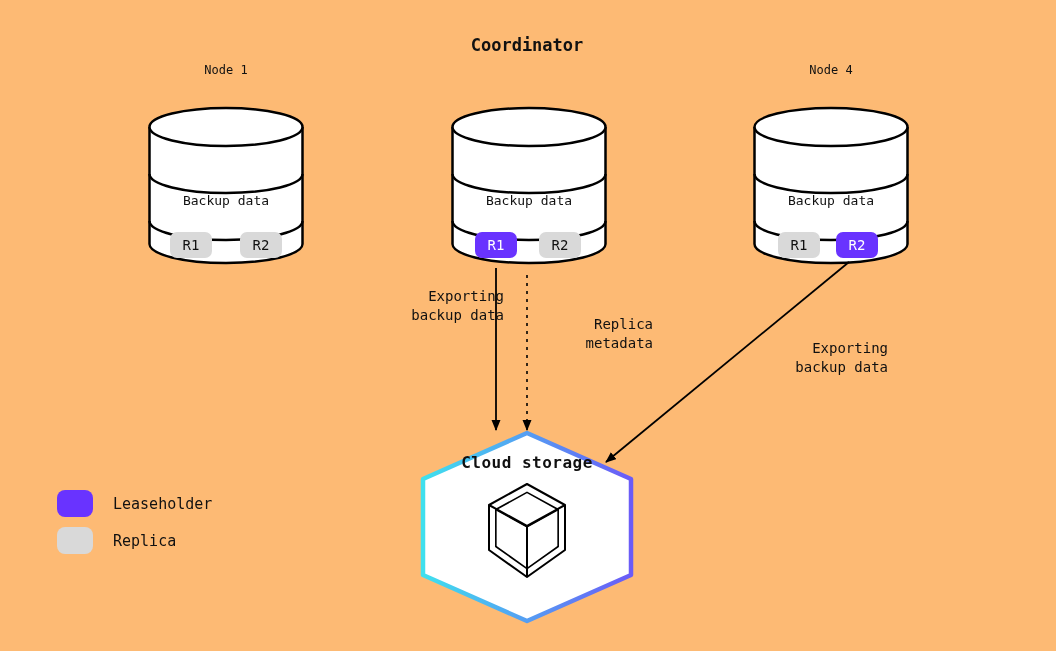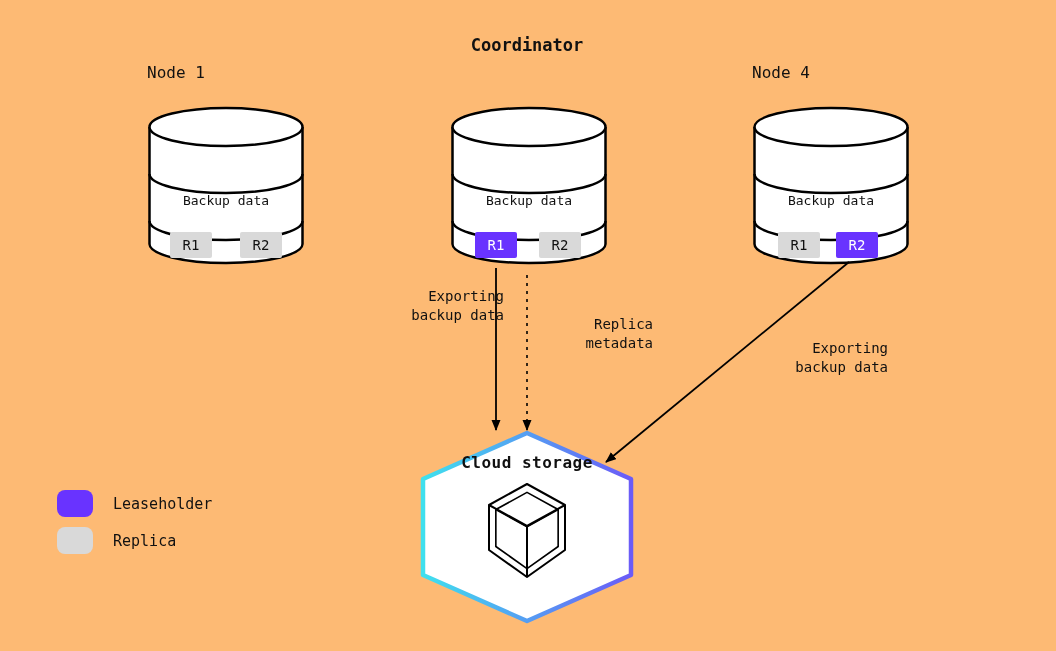--- a/index.html
+++ b/index.html
@@ -6,26 +6,26 @@
   .canvas {
     position: relative;
     width: 1056px; height: 651px;
     background: #fdba74;
     font-family: "DejaVu Sans Mono", "Liberation Mono", monospace;
     color: #111111;
     overflow: hidden;
   }
   .abs { position: absolute; }
   .title { font-weight: bold; font-size: 17px; text-align: center; }
-  .node-label { font-size: 16px; }
+  .node-label { font-size: 12px; text-align: center; }
   .storage-label { font-size: 13px; text-align: center; }
   .badge {
     position: absolute;
     width: 42px; height: 26px;
-    border-radius: 2px;
+    border-radius: 7px;
     font-size: 14px; line-height: 26px; text-align: center;
   }
   .badge.replica { background: var(--replica, #d9d9d9); color: #111111; }
   .badge.leaseholder { background: var(--leaseholder, #6933ff); color: #ffffff; }
   .arrow-label { font-size: 14px; line-height: 19px; text-align: right; white-space: pre-line; }
   .cloud-label { font-weight: bold; font-size: 16px; text-align: center; letter-spacing: 0.5px; }
   .legend-row { position: absolute; display: flex; align-items: center; gap: 20px; }
   .swatch { width: 36px; height: 27px; border-radius: 8px; }
   .swatch.leaseholder { background: var(--leaseholder, #6933ff); }
   .swatch.replica { background: var(--replica, #d9d9d9); }

